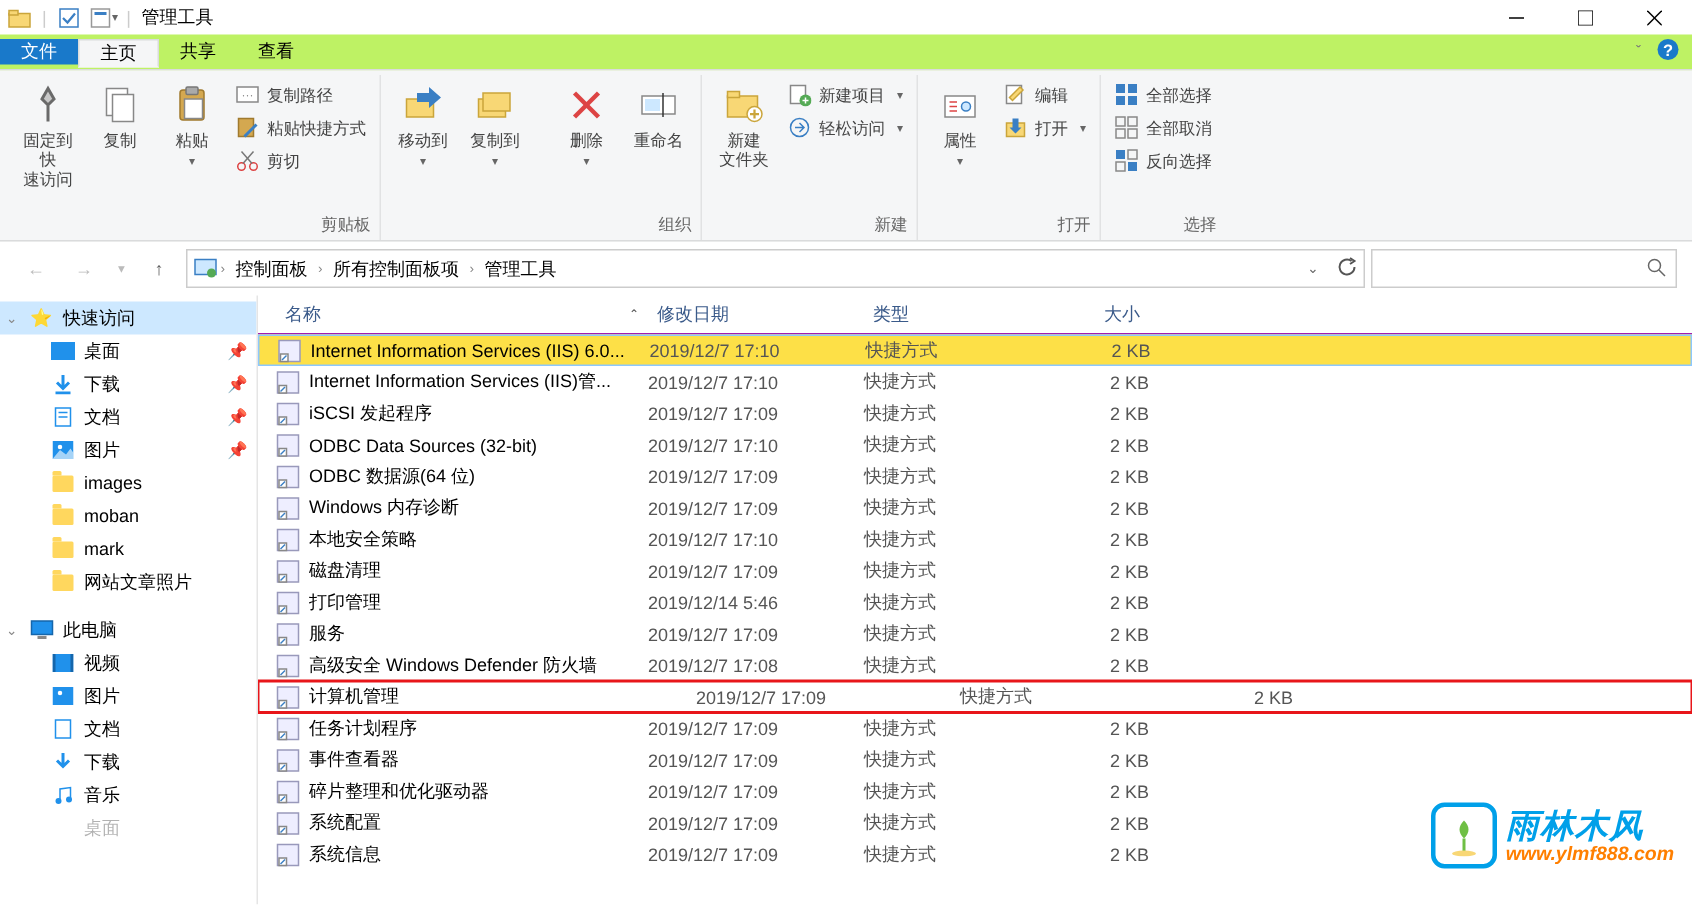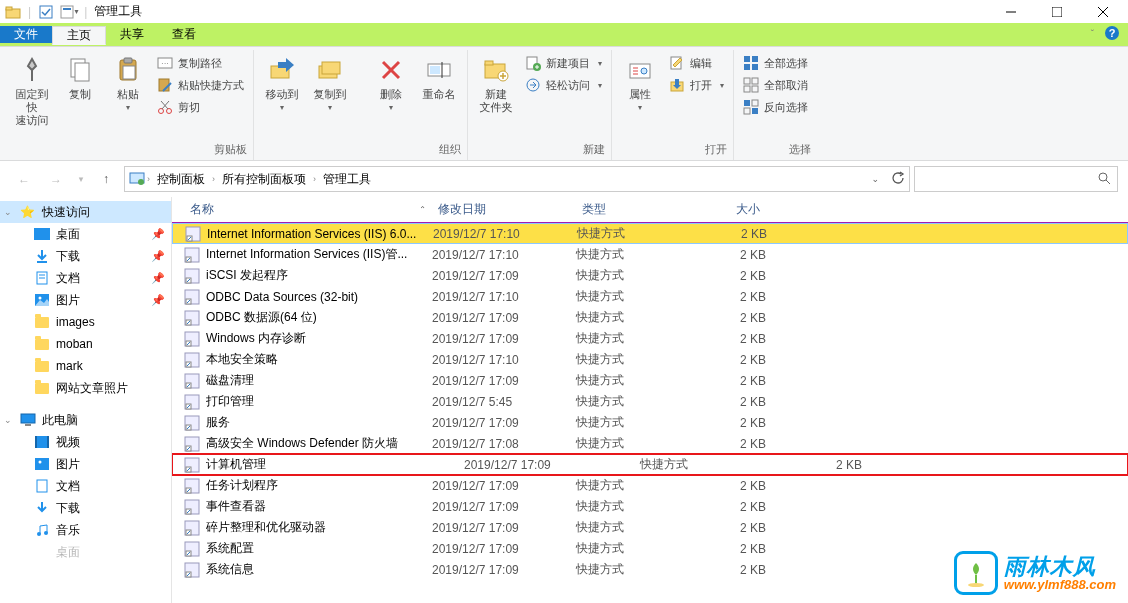--- a/index.html
+++ b/index.html
@@ -70,21 +70,21 @@
 .row .c-name { width: 248px; display: flex; align-items: center; gap: 6px; overflow: hidden; white-space: nowrap; }
 .row .c-date { width: 144px; color: #555; }
 .row .c-type { width: 120px; color: #555; }
 .row .c-size { width: 70px; text-align: right; color: #555; }
 .row.sel { background: #fde047; border: 1px solid #8cc8ff; height: 21px; }
 .row.hl { outline: 2px solid #e8161a; outline-offset: -1px; gap: 32px; }
 .row .fico { width: 16px; height: 16px; display: flex; align-items: center; justify-content: center; }
 .row .fname { overflow: hidden; text-overflow: ellipsis; }
 
 
-.wm { position: absolute; right: 12px; bottom: 8px; display: flex; align-items: center; gap: 6px; }
+.wm { position: absolute; right: 12px; bottom: 24px; display: flex; align-items: center; gap: 6px; }
 .wm .logo { width: 44px; height: 44px; border: 3px solid #00a0e9; border-radius: 9px; display: flex; align-items: center; justify-content: center; background: #fff; }
 .wm .logo svg { width: 28px; height: 28px; }
 .wm .txt { display: flex; flex-direction: column; line-height: 1; }
 .wm .txt .t1 { font-size: 22px; font-weight: bold; color: #00a0e9; font-style: italic; letter-spacing: 1px; }
 .wm .txt .t2 { font-size: 13px; font-weight: bold; color: #ff7f00; font-style: italic; }
 .folder-ico { width: 14px; height: 11px; background: #ffd75e; border-radius: 1px; position: relative; }
 .folder-ico::before { content: ''; position: absolute; top: -3px; left: 0; width: 6px; height: 3px; background: #ffd75e; border-radius: 1px 1px 0 0; }
 </style>
 </head>
 <body>
@@ -684,21 +684,21 @@
     <div class="c-name">
             <span class="fico">
               <svg width="16" height="16">
                 <rect x="1" y="1" width="14" height="14" fill="#eef" stroke="#99b"></rect>
                 <rect x="2" y="10" width="5" height="5" fill="#fff" stroke="#888"></rect>
                 <path d="M3 14 L6 11" stroke="#3a7fc4"></path>
               </svg>
             </span>
             <span class="fname">打印管理</span>
           </div>
-    <div class="c-date">2019/12/7 5:45</div>
+    <div class="c-date">2019/12/14 5:46</div>
     <div class="c-type">快捷方式</div>
     <div class="c-size">2 KB</div>
         </div>
         <div class="row">
     <div class="c-name">
             <span class="fico">
               <svg width="16" height="16">
                 <rect x="1" y="1" width="14" height="14" fill="#eef" stroke="#99b"></rect>
                 <rect x="2" y="10" width="5" height="5" fill="#fff" stroke="#888"></rect>
                 <path d="M3 14 L6 11" stroke="#3a7fc4"></path>

